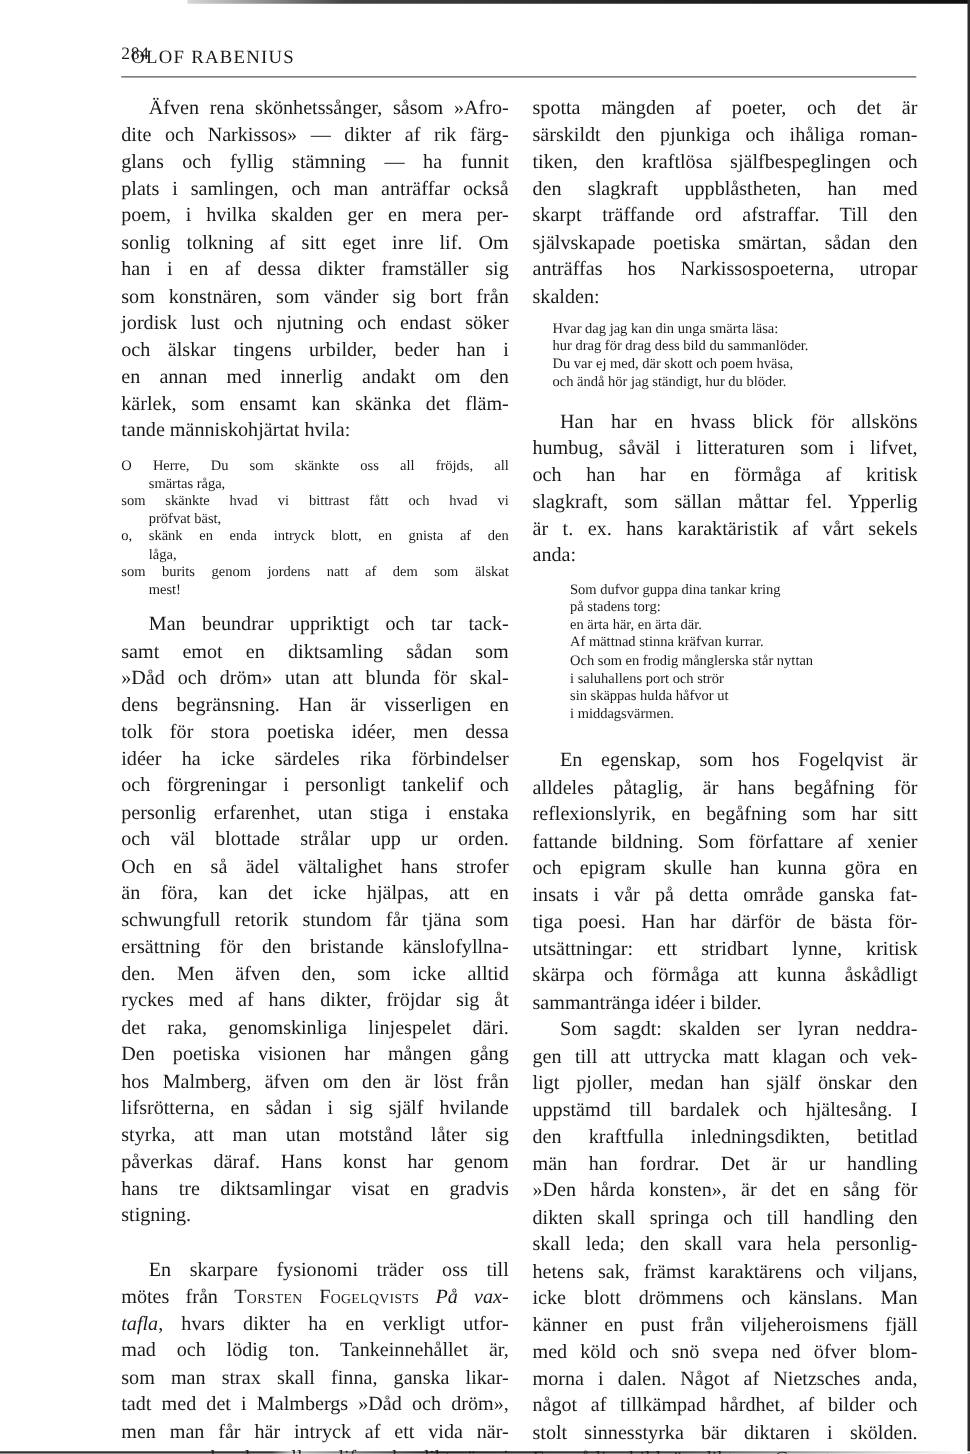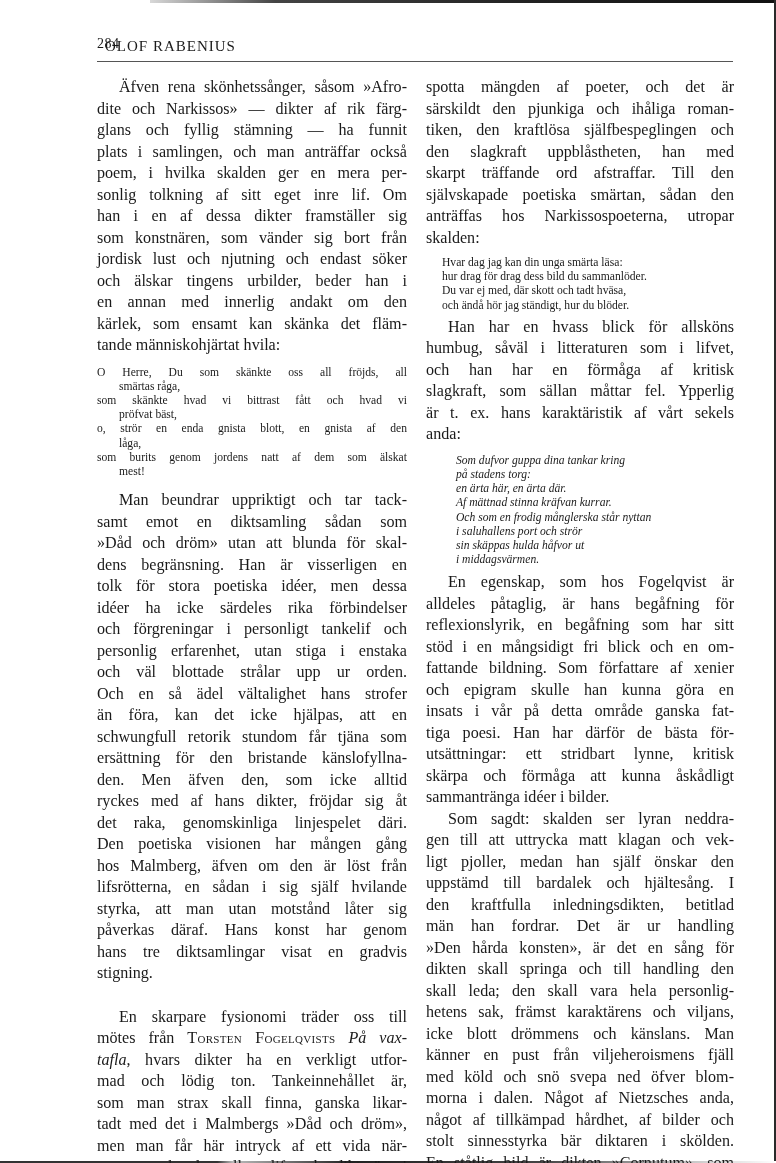--- a/index.html
+++ b/index.html
@@ -45,22 +45,22 @@
     height: 21.5px; overflow: visible;
   }
   .line.last { text-align-last: left; }
   .indent { padding-left: 22px; }
   .para-gap { height: 8px; }
   .verse {
     font-size: 11.6px; line-height: 14.2px; margin: 10px 0 10px 0;
   }
   .verse .vline { display: block; white-space: nowrap; text-align: justify; text-align-last: justify; }
   .verse .vline.cont { padding-left: 22px; text-align-last: left; }
-  .verse-right { padding-left: 16px; margin: 8px 0 3px 0; }
-  .verse-right2 { padding-left: 30px; margin: 9px 0 4px 0; font-style: italic; }
+  .verse-right { padding-left: 16px; margin: 8px 0 14px 0; }
+  .verse-right2 { padding-left: 30px; margin: 9px 0 20px 0; }
   .verse-right .vline, .verse-right2 .vline { text-align-last: left; }
   .smallcaps { font-variant: small-caps; letter-spacing: 0.3px; margin-top: 20px; }
   .it { font-style: italic; }
 </style>
 </head>
 <body>
 
 <div class="scan-top"></div>
 <div class="scan-right"></div>
 <div class="scan-bottom"></div>
@@ -85,21 +85,21 @@
       <span class="line">och älskar tingens urbilder, beder han i</span>
       <span class="line">en annan med innerlig andakt om den</span>
       <span class="line">kärlek, som ensamt kan skänka det fläm-</span>
       <span class="line last">tande människohjärtat hvila:</span>
     </div>
   <div class="verse" id="l-v1">
       <span class="vline">O Herre, Du som skänkte oss all fröjds, all</span>
       <span class="vline cont">smärtas råga,</span>
       <span class="vline">som skänkte hvad vi bittrast fått och hvad vi</span>
       <span class="vline cont">pröfvat bäst,</span>
-      <span class="vline">o, strör en enda gnista blott, en gnista af den</span>
+      <span class="vline">o, skänk en enda intryck blott, en gnista af den</span>
       <span class="vline cont">låga,</span>
       <span class="vline">som burits genom jordens natt af dem som älskat</span>
       <span class="vline cont">mest!</span>
     </div>
   <div id="l-p2">
       <span class="line indent">Man beundrar uppriktigt och tar tack-</span>
       <span class="line">samt emot en diktsamling sådan som</span>
       <span class="line">»Dåd och dröm» utan att blunda för skal-</span>
       <span class="line">dens begränsning. Han är visserligen en</span>
       <span class="line">tolk för stora poetiska idéer, men dessa</span>
@@ -144,21 +144,21 @@
       <span class="line">tiken, den kraftlösa själfbespeglingen och</span>
       <span class="line">den slagkraft uppblåstheten, han med</span>
       <span class="line">skarpt träffande ord afstraffar. Till den</span>
       <span class="line">självskapade poetiska smärtan, sådan den</span>
       <span class="line">anträffas hos Narkissospoeterna, utropar</span>
       <span class="line last">skalden:</span>
     </div>
   <div class="verse verse-right" id="r-v1">
       <span class="vline">Hvar dag jag kan din unga smärta läsa:</span>
       <span class="vline">hur drag för drag dess bild du sammanlöder.</span>
-      <span class="vline">Du var ej med, där skott och tadt hväsa,</span>
+      <span class="vline">Du var ej med, där skott och poem hväsa,</span>
       <span class="vline">och ändå hör jag ständigt, hur du blöder.</span>
     </div>
   <div id="r-p2">
       <span class="line indent">Han har en hvass blick för allsköns</span>
       <span class="line">humbug, såväl i litteraturen som i lifvet,</span>
       <span class="line">och han har en förmåga af kritisk</span>
       <span class="line">slagkraft, som sällan måttar fel. Ypperlig</span>
       <span class="line">är t. ex. hans karaktäristik af vårt sekels</span>
       <span class="line last">anda:</span>
     </div>
@@ -169,21 +169,20 @@
       <span class="vline">Af mättnad stinna kräfvan kurrar.</span>
       <span class="vline">Och som en frodig månglerska står nyttan</span>
       <span class="vline">i saluhallens port och strör</span>
       <span class="vline">sin skäppas hulda håfvor ut</span>
       <span class="vline">i middagsvärmen.</span>
     </div>
   <div id="r-p3">
       <span class="line indent">En egenskap, som hos Fogelqvist är</span>
       <span class="line">alldeles påtaglig, är hans begåfning för</span>
       <span class="line">reflexionslyrik, en begåfning som har sitt</span>
-      <span class="line">stöd i en mångsidigt fri blick och en om-</span>
       <span class="line">fattande bildning. Som författare af xenier</span>
       <span class="line">och epigram skulle han kunna göra en</span>
       <span class="line">insats i vår på detta område ganska fat-</span>
       <span class="line">tiga poesi. Han har därför de bästa för-</span>
       <span class="line">utsättningar: ett stridbart lynne, kritisk</span>
       <span class="line">skärpa och förmåga att kunna åskådligt</span>
       <span class="line last">sammanträngа idéer i bilder.</span>
     </div>
   <div id="r-p4">
       <span class="line indent">Som sagdt: skalden ser lyran neddra-</span>

